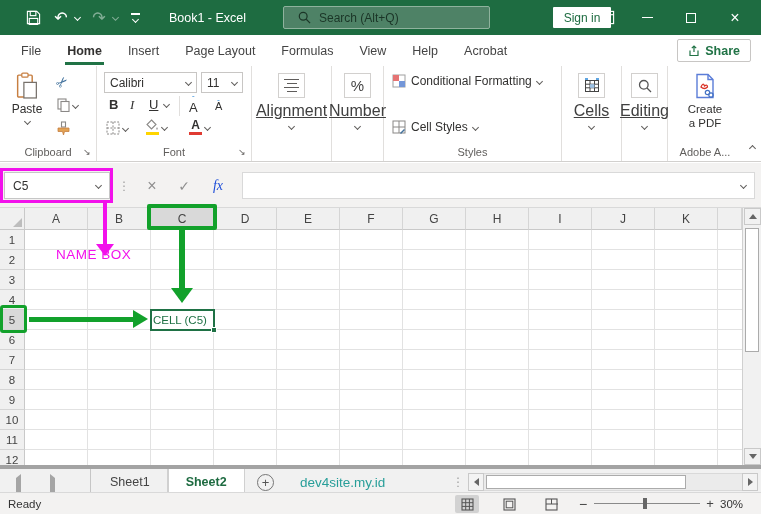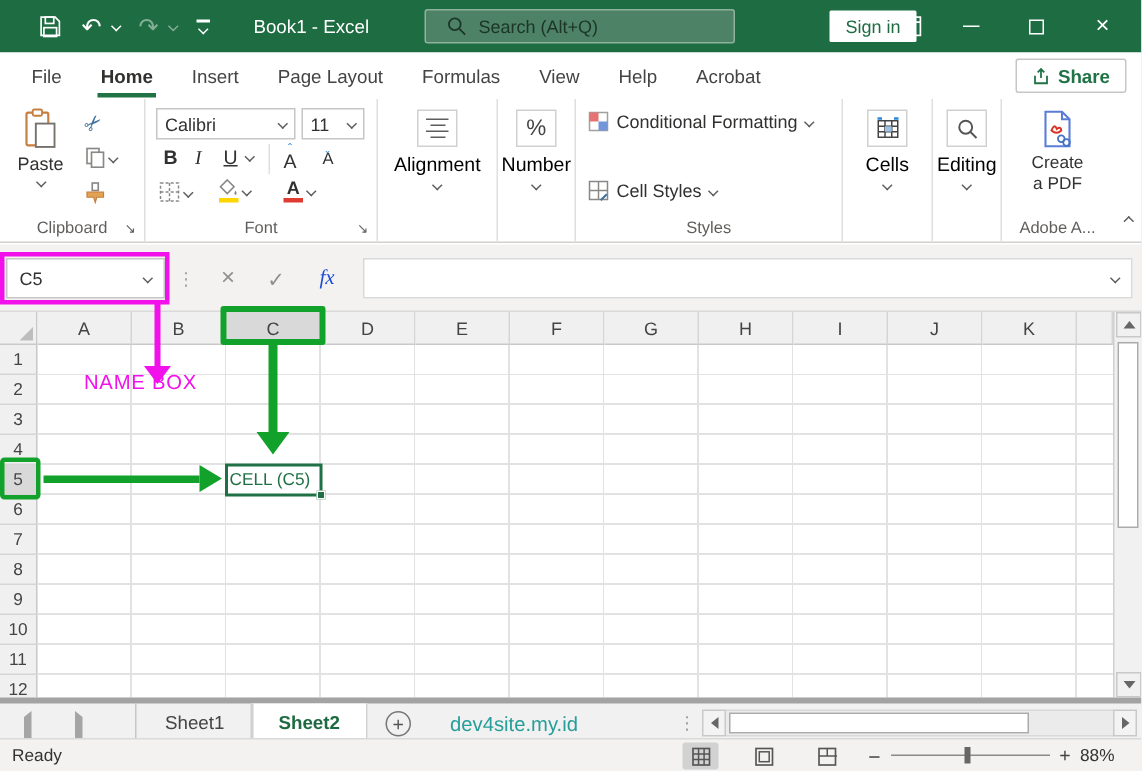--- a/index.html
+++ b/index.html
@@ -32,21 +32,21 @@
   .sharebtn { position:absolute; right:10px; top:4px; height:23px; border:1px solid #C8C6C4; border-radius:2px;
               display:flex; align-items:center; gap:5px; padding:0 10px; color:#217346; font-size:12.5px; cursor:pointer;font-weight:bold; }
 
   
   .ribbon { position:absolute; left:0; top:66px; width:761px; height:96px; background:#fff; border-bottom:1px solid #D2D0CE; }
   .grp { position:absolute; top:0; height:95px; border-right:1px solid #E1DFDD; }
   .grp-label { position:absolute; bottom:3px; left:0; right:0; text-align:center; font-size:11px; color:#605E5C; }
   .launcher { position:absolute; right:3px; bottom:4px; width:10px; height:10px; color:#605E5C; font-size:9px; line-height:10px; cursor:pointer; }
   .small-chev { color:#605E5C; }
   .biggroup { display:flex; flex-direction:column; align-items:center; padding-top:7px; gap:4px; height:100%; }
-  .biggroup .lbl { font-size:13px; color:#000000; }
+  .biggroup .lbl { font-size:16px; color:#404040;text-decoration:underline; }
   .iconbox { width:27px; height:25px; border:1px solid #D2D0CE; background:#fff; display:flex; align-items:center; justify-content:center; }
 
   
   .paste { position:absolute; left:8px; top:6px; width:38px; display:flex; flex-direction:column; align-items:center; gap:3px; cursor:pointer; }
   .paste .lbl { font-size:12px; }
   .clipbtn { position:absolute; cursor:pointer; display:flex; align-items:center; gap:3px; }
 
   
   .combo { position:absolute; height:21px; border:1px solid #C8C6C4; background:#fff; display:flex; align-items:center;
            justify-content:space-between; padding:0 5px; font-size:12px; cursor:pointer; }
@@ -555,16 +555,16 @@
     </div>
     <div class="zoomctl" style="left:576px;width:14px;font-size:14px;">
         <span>−</span>
       </div>
     <div class="zoomtrack">
         <div class="zoomthumb"></div>
       </div>
     <div class="zoomctl" style="left:703px;width:14px;font-size:13px;">
         <span>+</span>
       </div>
-    <div class="zoomlabel">88%</div>
+    <div class="zoomlabel">30%</div>
   </div>
 
 </div>
 
 </body></html>

